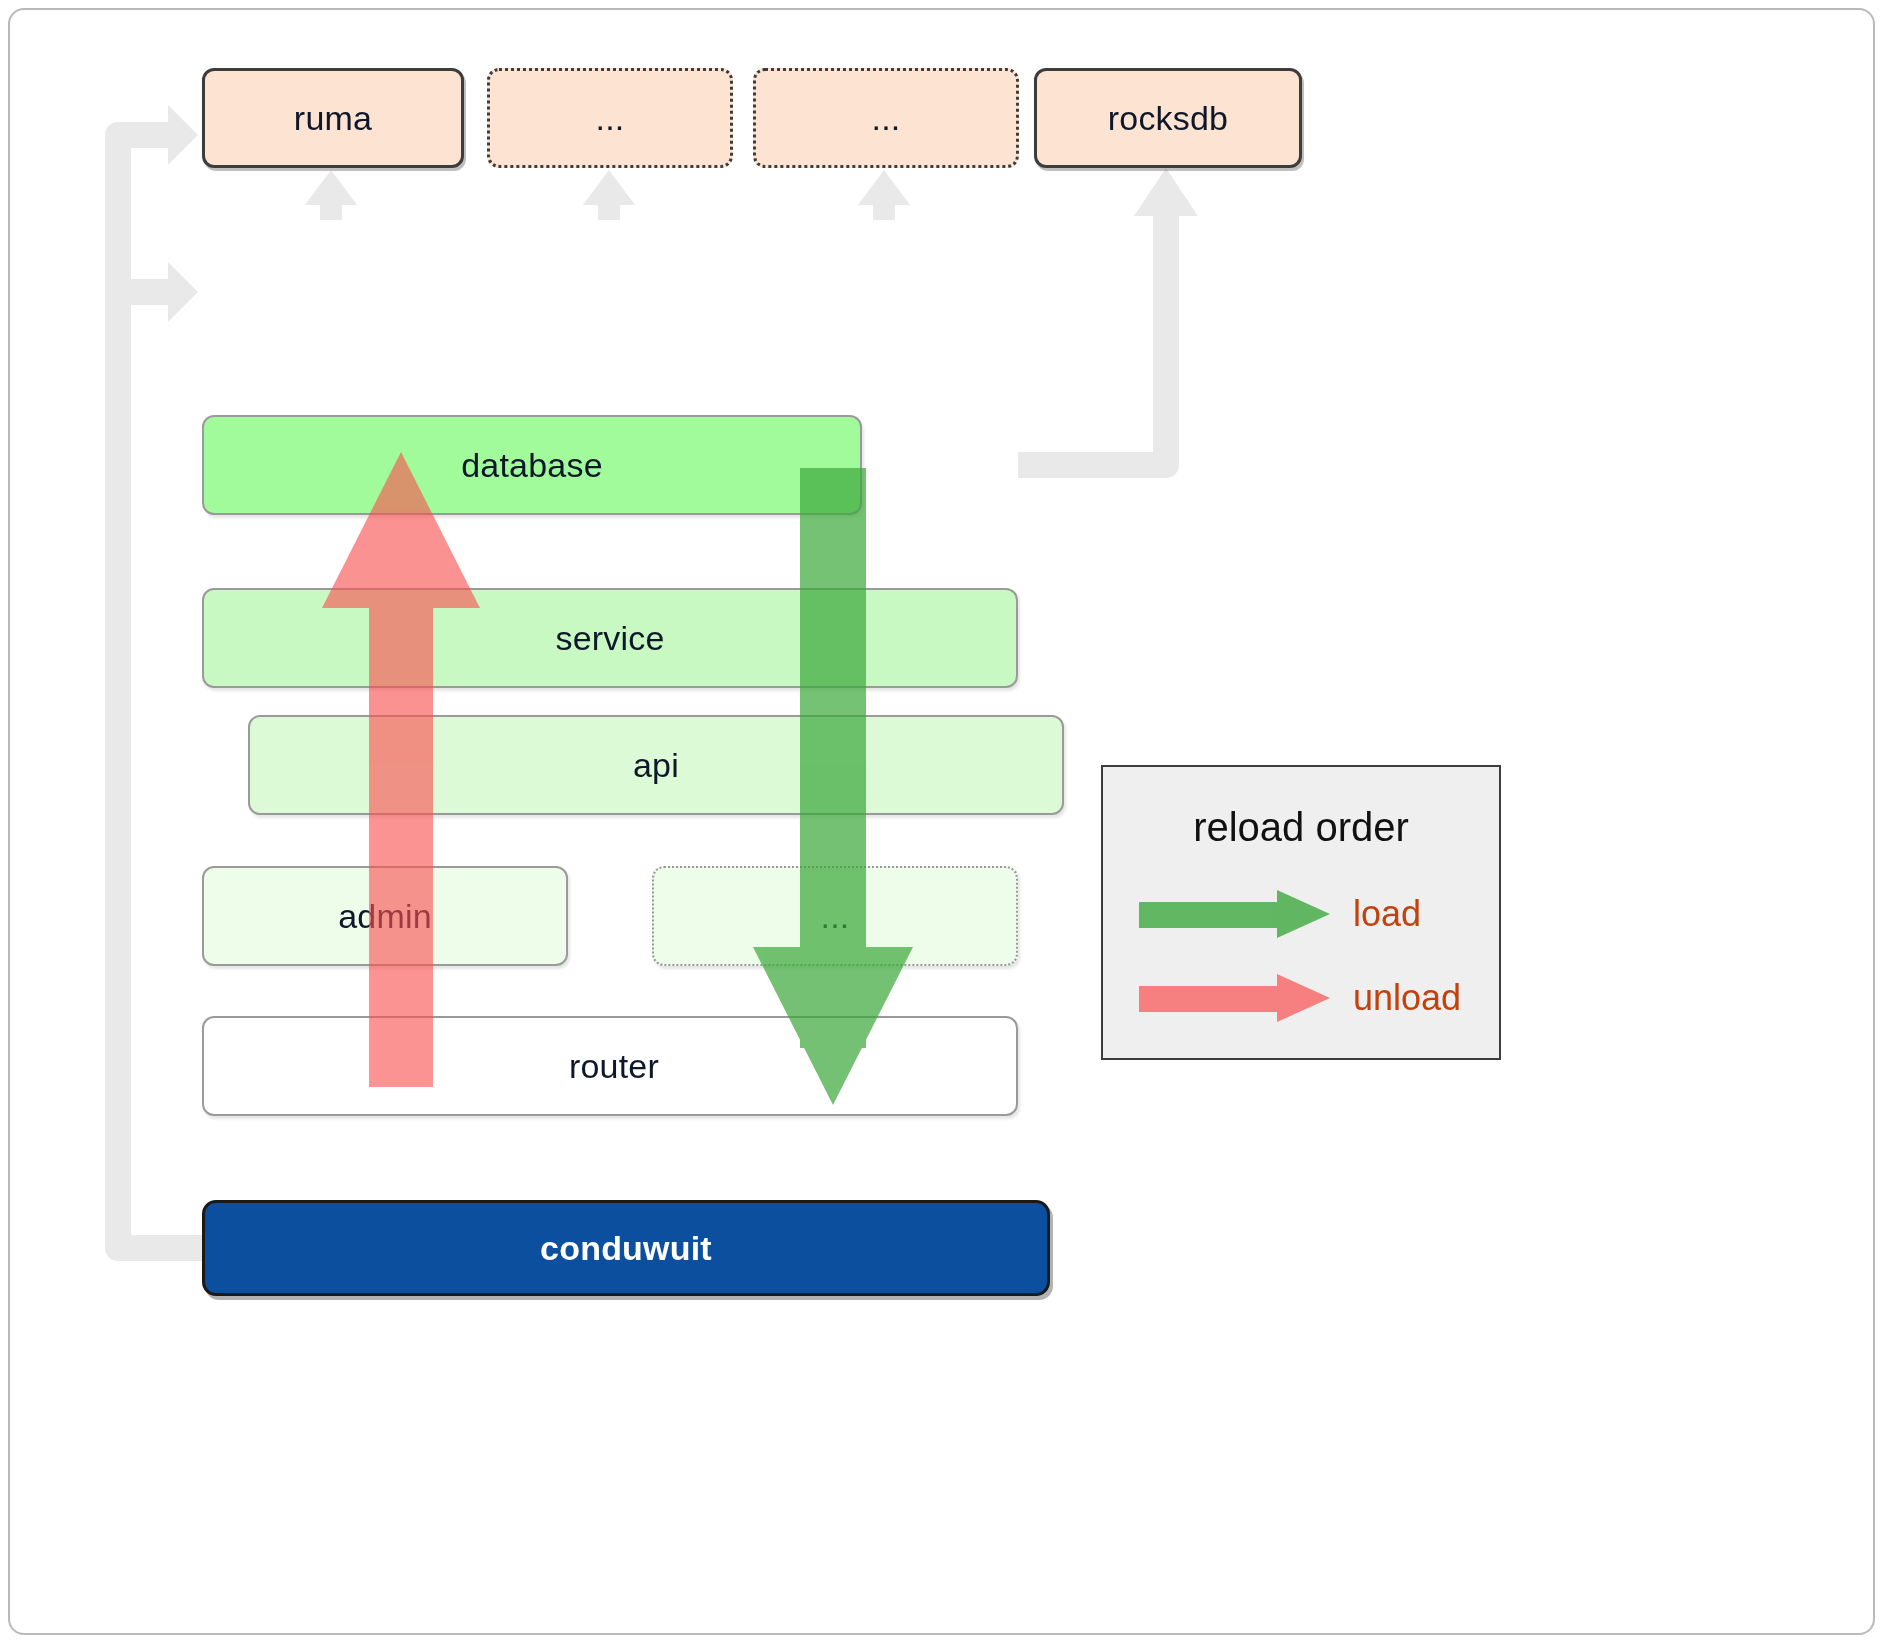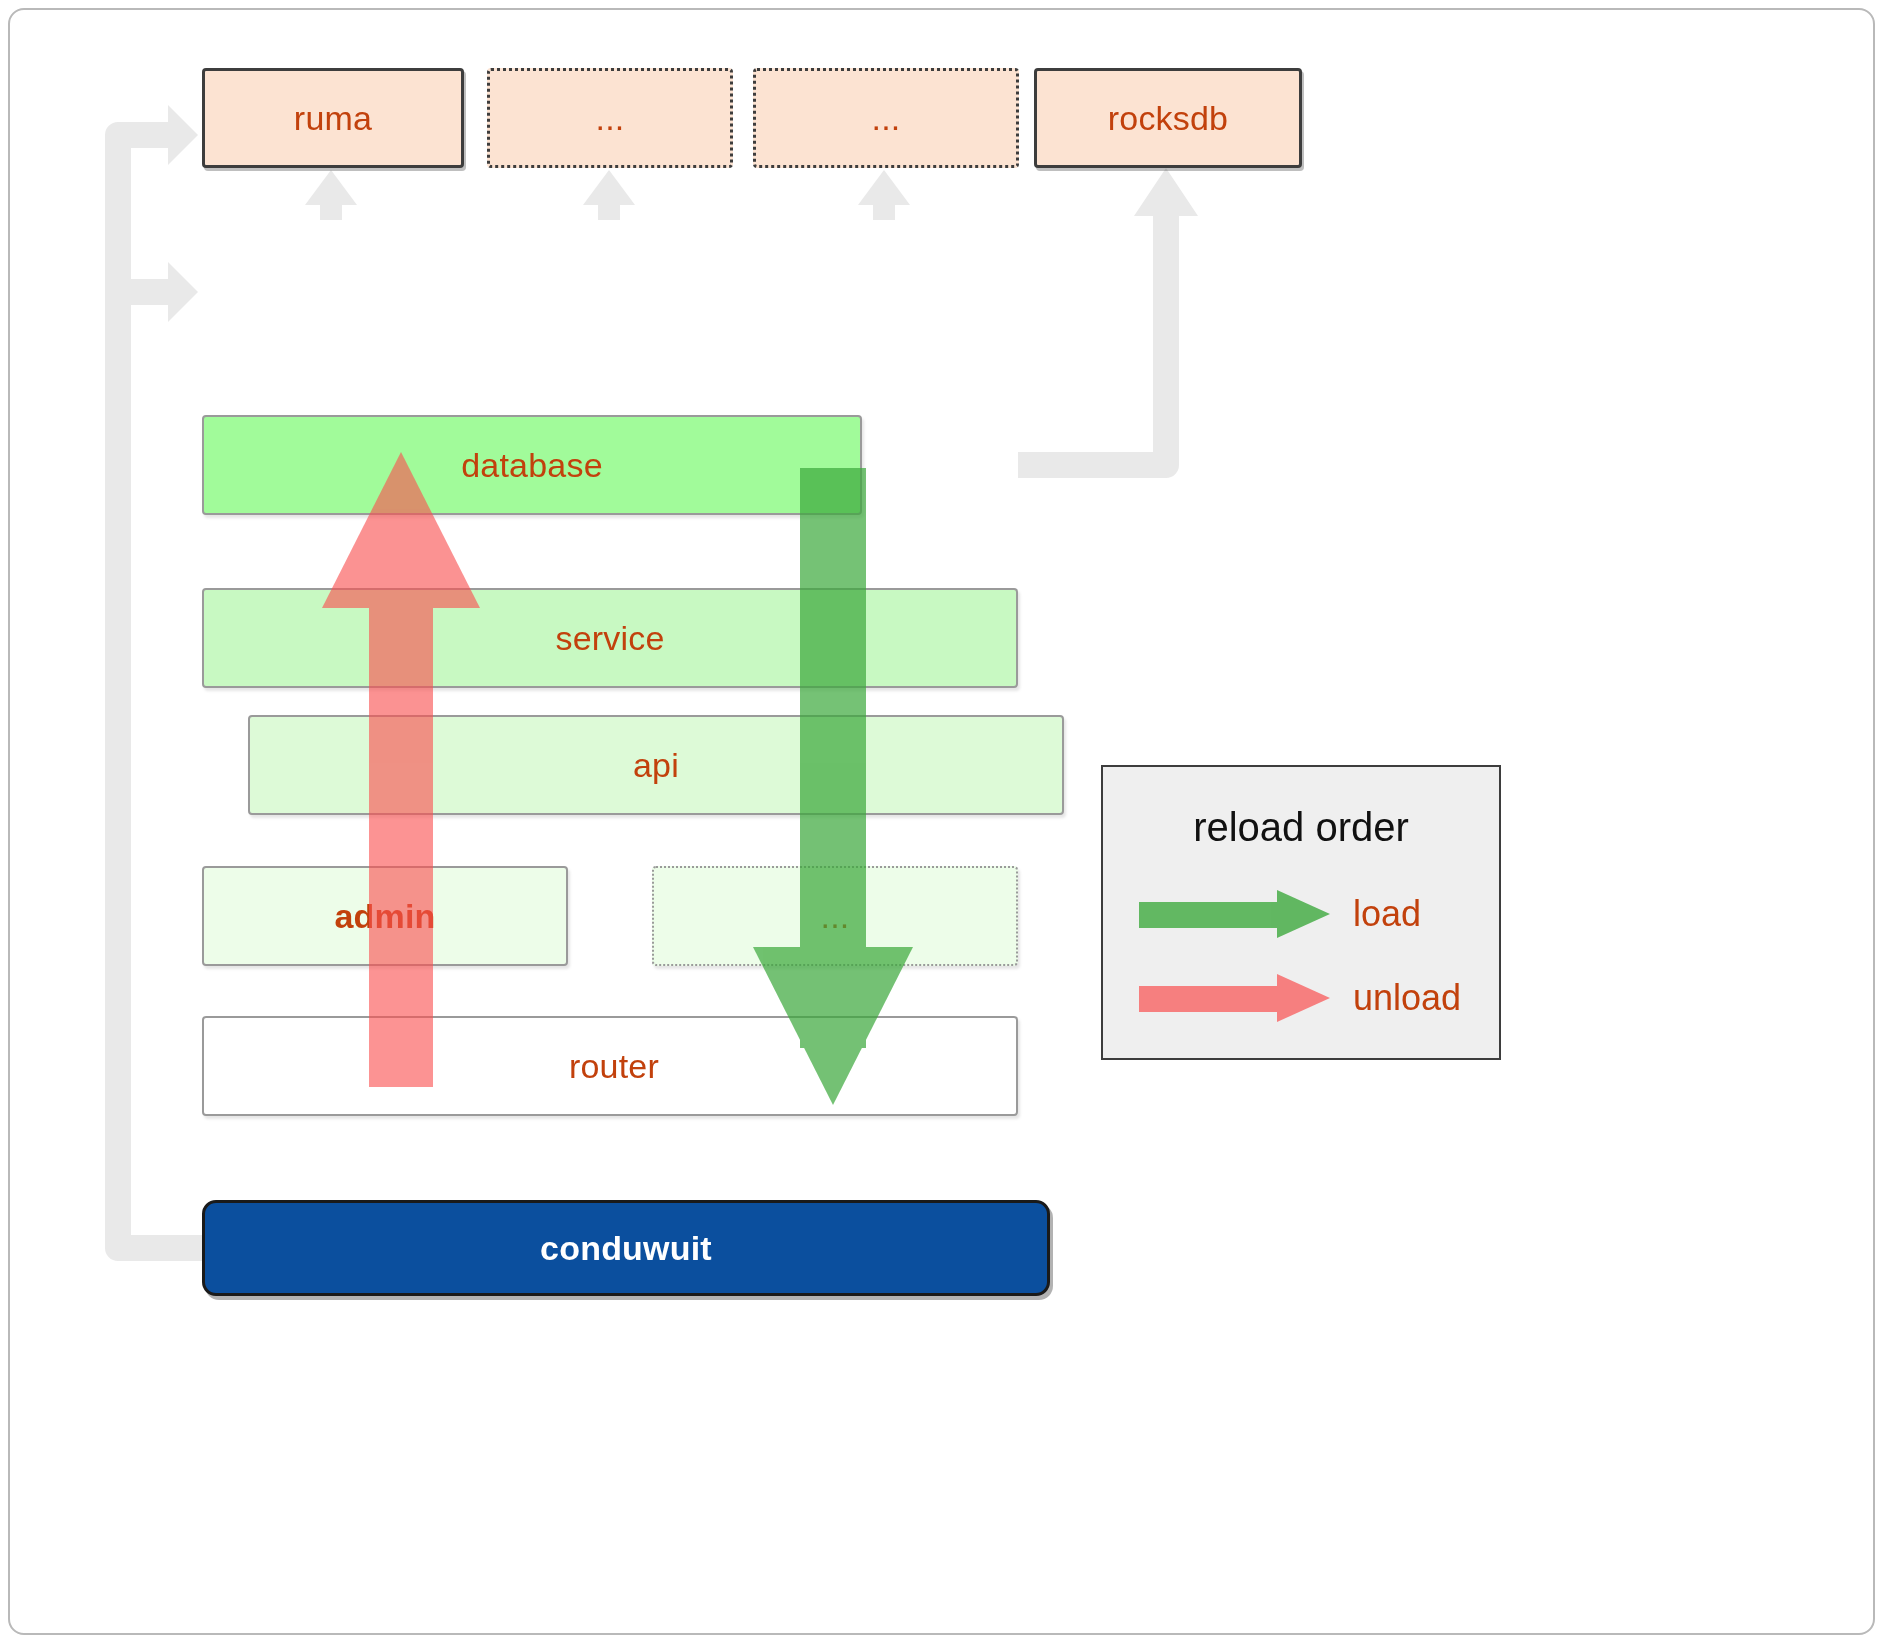--- a/index.html
+++ b/index.html
@@ -15,23 +15,23 @@
     width:1867px;height:1627px;
     border:2px solid #b9b9b9;
     border-radius:16px;
     box-sizing:border-box;
     background:#ffffff;
   }
   .box{
     position:absolute;
     box-sizing:border-box;
     display:flex;align-items:center;justify-content:center;
-    border-radius:4px;
+    border-radius:12px;
     font-size:34px;
-    color:#c2410c;
+    color:#0f172a;
     letter-spacing:.2px;
   }
   
   .dep{
     background:#fce3d2;
     border:3px solid #3d3d3d;
     box-shadow:2px 3px 0 rgba(0,0,0,.25);
   }
   .dep.dotted{
     border:3px dotted #3d3d3d;
@@ -131,21 +131,21 @@
   </div>
 
   <div class="box crate c-service" style="left:202px;top:565px;width:816px;height:100px;">
     <span>service</span>
   </div>
 
   <div class="box crate c-api" style="left:202px;top:715px;width:816px;height:100px;margin-left:46px;">
     <span>api</span>
   </div>
 
-  <div class="box crate c-admin" style="left:202px;top:866px;width:366px;height:100px;font-weight:bold;">
+  <div class="box crate c-admin" style="left:202px;top:866px;width:366px;height:100px;">
     <span>admin</span>
   </div>
 
   <div class="box crate c-dots dotted" style="left:652px;top:866px;width:366px;height:100px;">
     <span>...</span>
   </div>
 
   <div class="box crate c-router" style="left:202px;top:1016px;width:816px;height:100px;">
     <span>router</span>
   </div>

